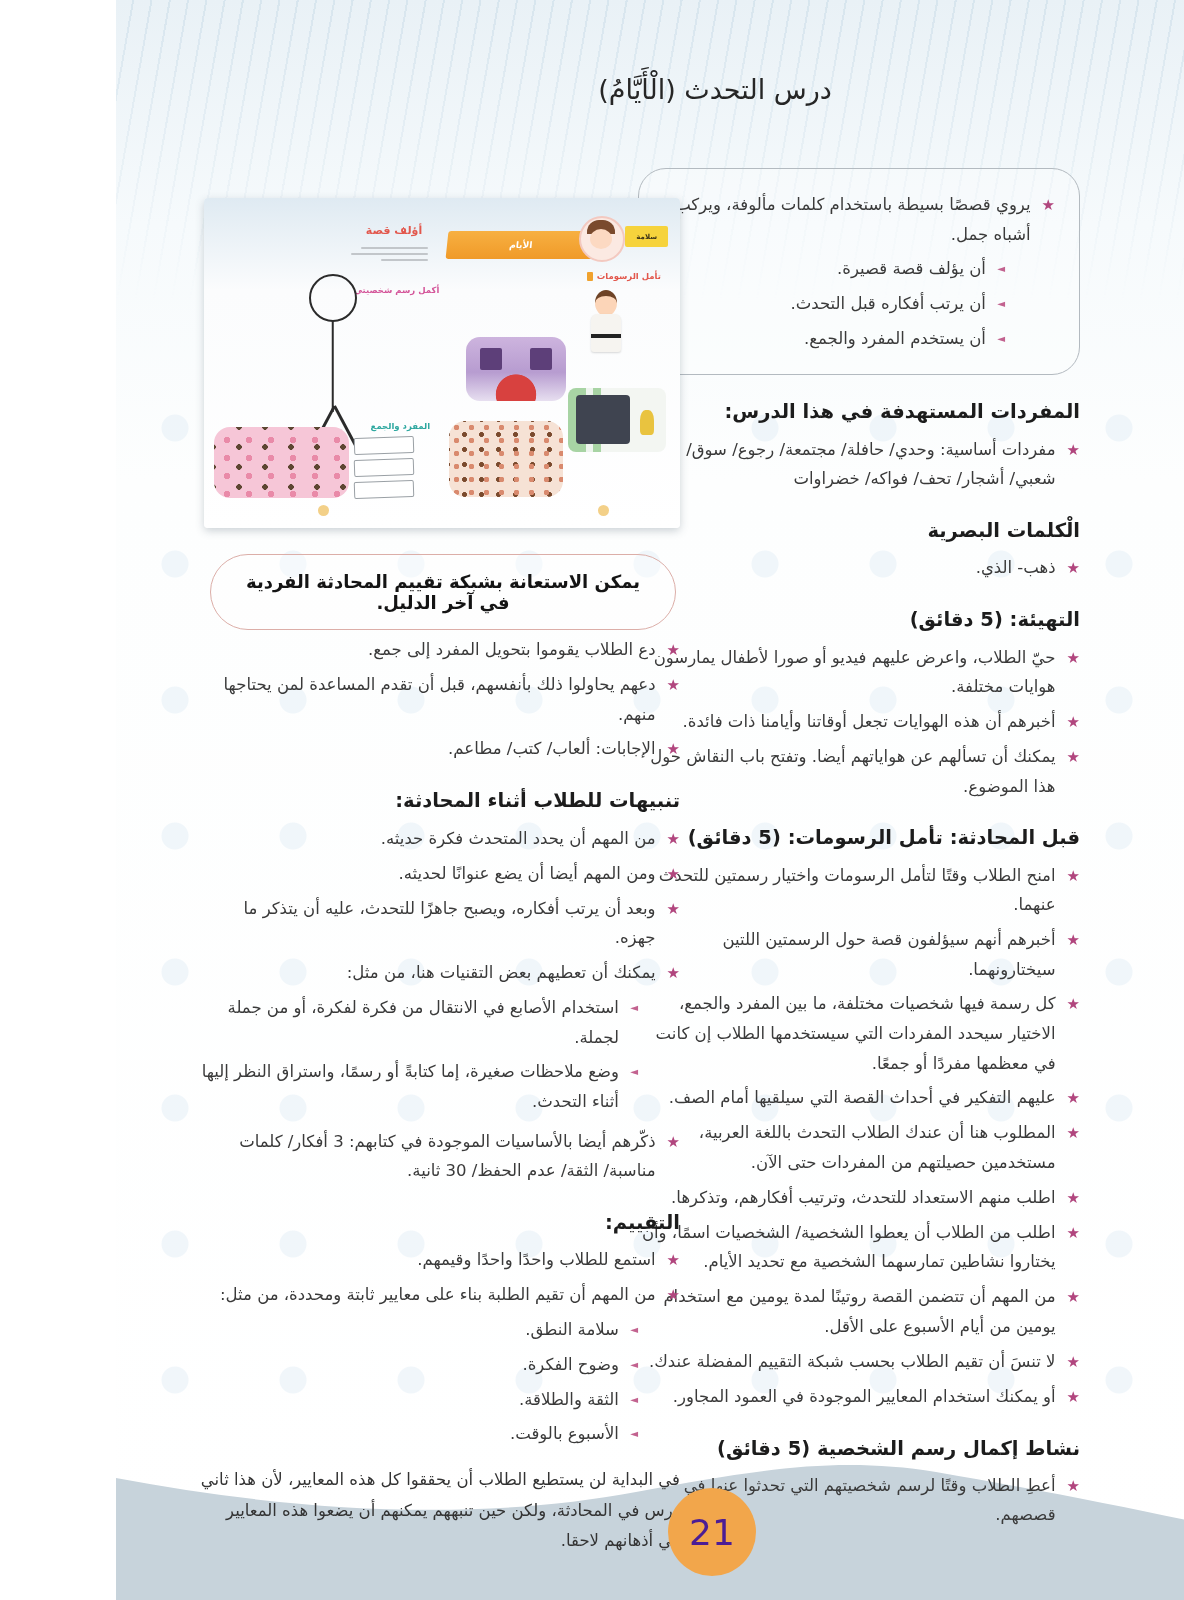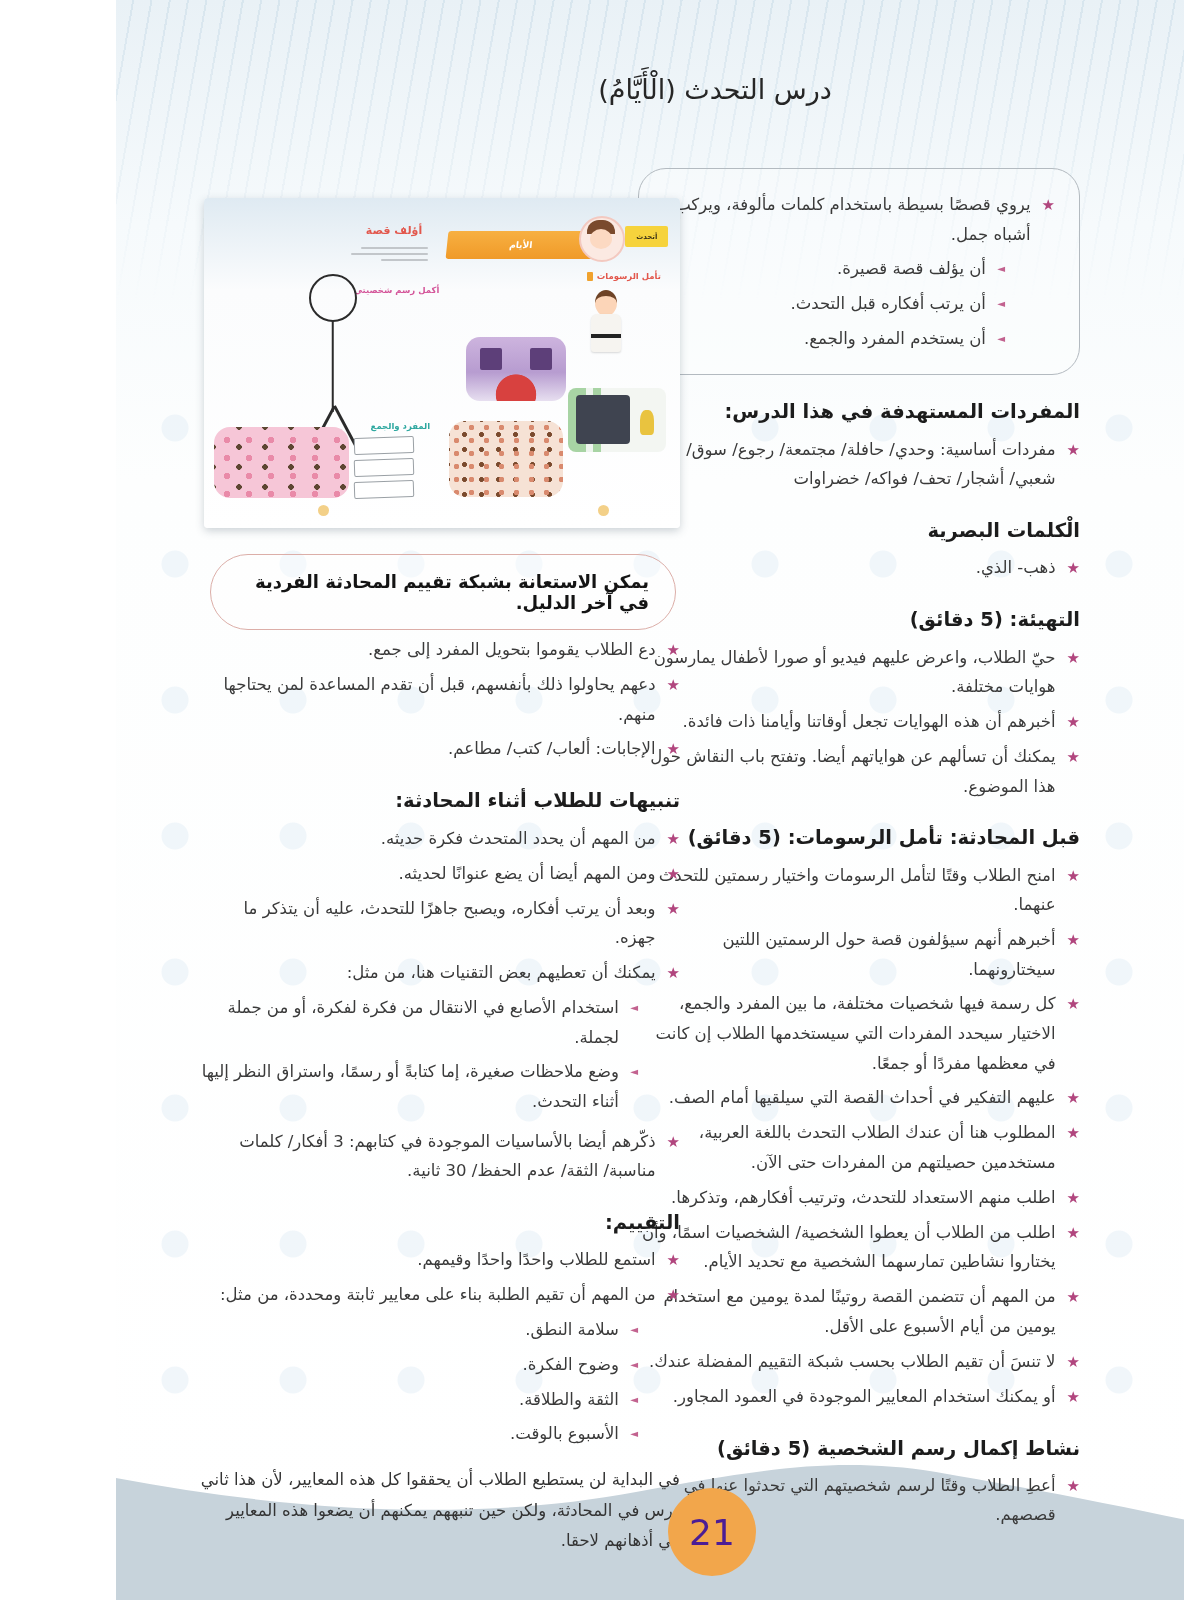--- a/index.html
+++ b/index.html
@@ -54,21 +54,21 @@
   .li.tri .bullet{color:var(--tri);font-size:10.5px;line-height:2.8;}
   .li .txt{flex:1;font-size:16.5px;line-height:1.8;color:var(--body);}
   .subs{padding-right:42px;}
   .outcomes{
     border:1.6px solid #b3bac0;border-radius:28px;padding:16px 24px 16px 18px;
     background:rgba(255,255,255,.25);
   }
   .outcomes .subs{padding-right:50px;}
   .tipbox{
     margin:26px 4px 4px 10px;border:1.6px solid #dcaea8;border-radius:44px;
-    padding:16px 26px;text-align:right;
+    padding:16px 26px;text-align:center;
     font-size:18px;font-weight:bold;color:#141414;background:rgba(255,255,255,.35);
   }
   .note{font-size:16.5px;line-height:1.85;color:#333;margin-top:16px;}
   .badge{
     position:absolute;left:552px;top:1488px;width:88px;height:88px;border-radius:50%;
     background:var(--badge);z-index:2;display:flex;align-items:center;justify-content:center;
     font-size:36px;color:#4c1d95;
   }
   
   .thumb{
@@ -282,21 +282,21 @@
     <div class="thumb">
       <div class="sky"></div>
 
       <div class="tb-banner">
         <span>الأيام</span>
       </div>
       <div class="tb-avatar">
           <span class="hair"></span>
           <span class="face"></span>
         </div>
-      <div class="tb-tab">أتحدث</div>
+      <div class="tb-tab">سلامة</div>
       <div class="tb-red">تأمل الرسومات</div>
       <div class="tb-karate">
         <span class="khead"></span>
           <span class="kbody"></span>
           <span class="kbelt"></span>
       </div>
       <div class="tb-scene tb-rest">
           <i></i>
           <u></u>
         </div>

